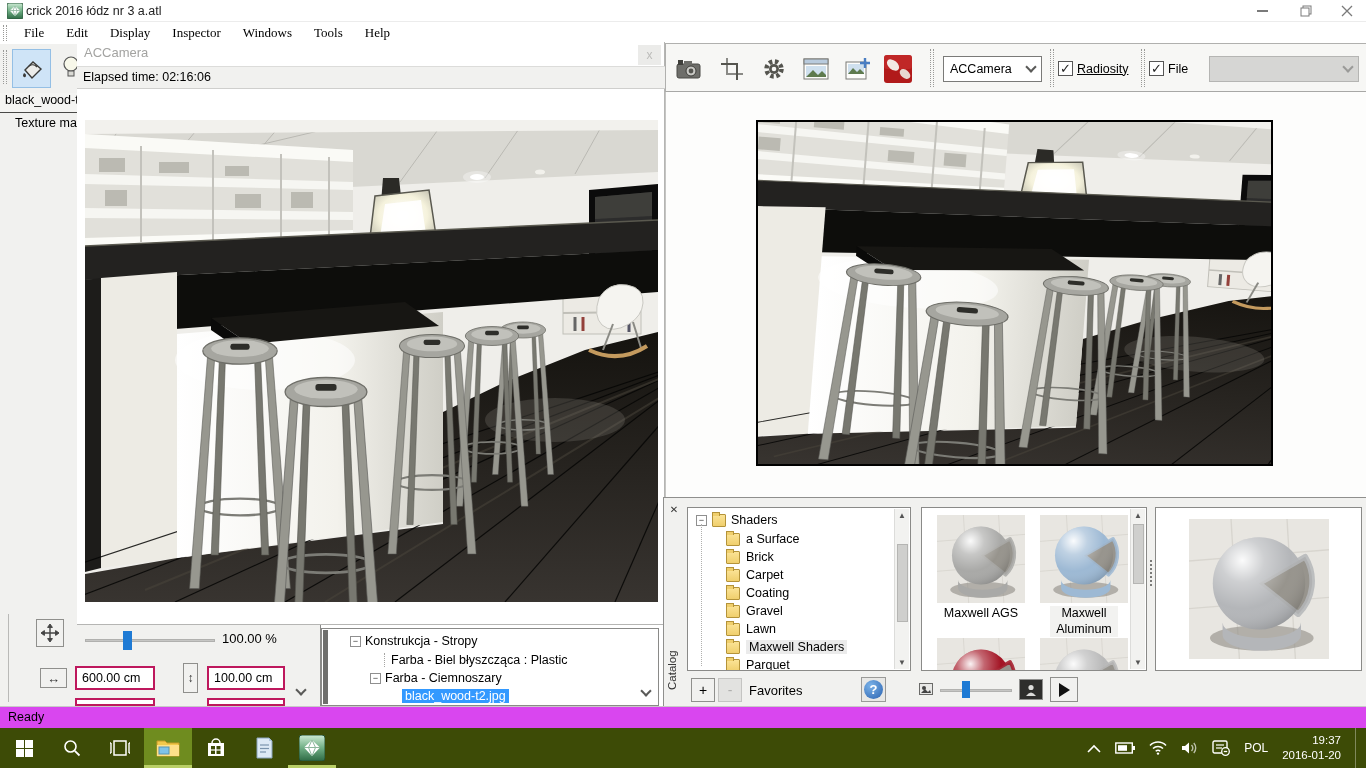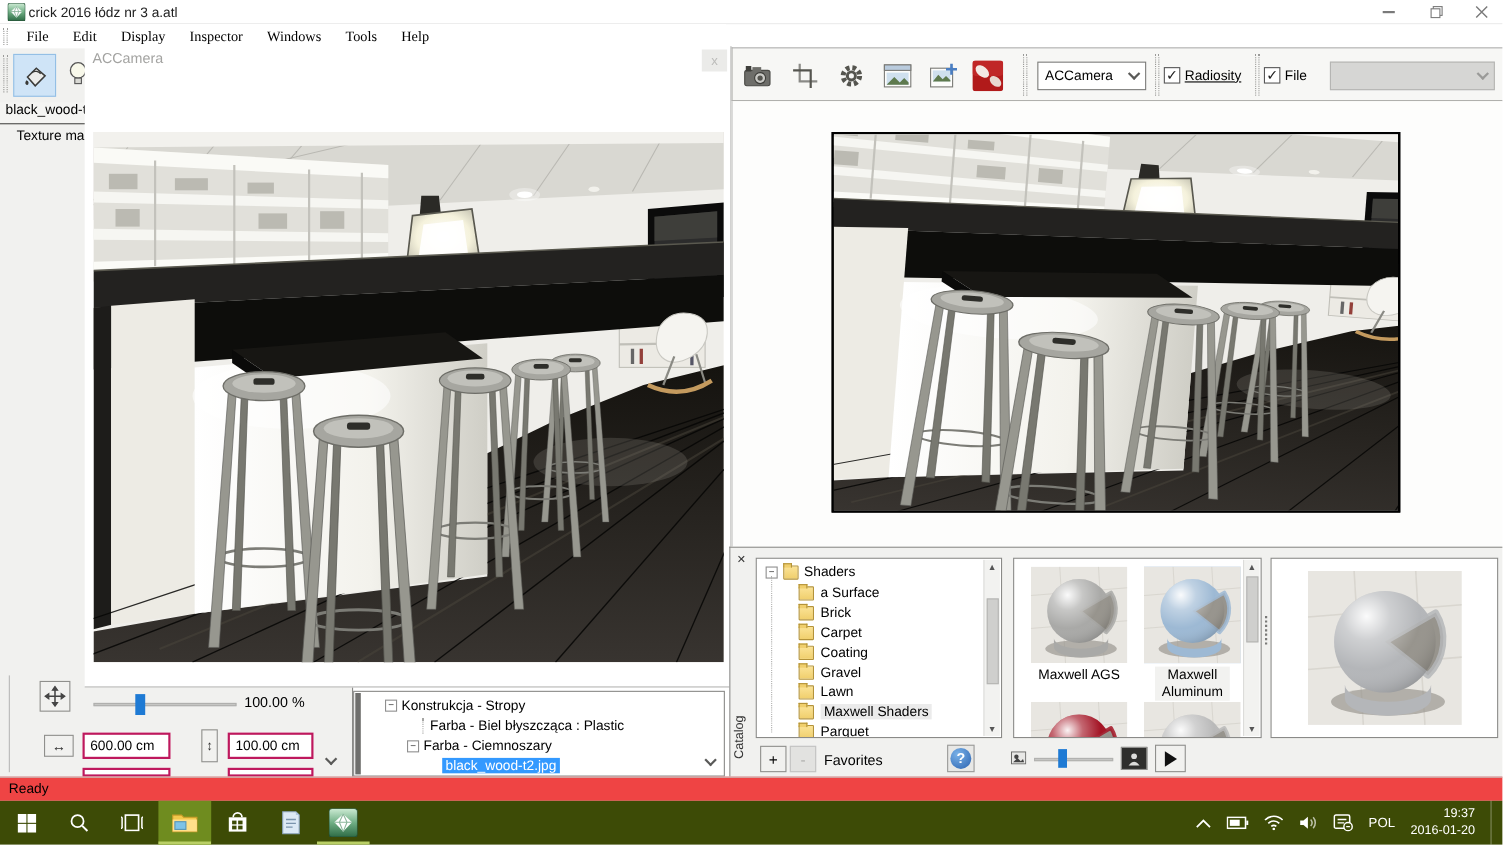--- a/index.html
+++ b/index.html
@@ -281,20 +281,23 @@
   </div>
   <div class="abs treefont" style="left:80px;top:60px;">
     <span style="background:#3399ff;color:#fff;padding:0 3px;">black_wood-t2.jpg</span>
   </div>
   <div class="chevd abs" style="left:320px;top:58px;"></div>
 </div>
 
 <div class="abs" style="left:77px;top:42px;width:588px;height:583px;background:#fff;border-right:1px solid #b5b5b3;border-bottom:1px solid #b5b5b3;">
   <div class="abs" style="left:7px;top:3px;font-size:13px;color:#a3a3a1;">ACCamera</div>
   <div class="abs" style="left:561px;top:3px;width:23px;height:20px;background:#ebebe9;color:#bcbcba;display:flex;align-items:center;justify-content:center;font-size:12px;">x</div>
+  <div class="abs" style="left:0;top:24px;width:588px;height:23px;background:#f1f1ef;border-top:1px solid #dcdcda;border-bottom:1px solid #cfcfcd;">
+    <div style="padding:3px 0 0 6px;font-size:12.5px;">Elapsed time: 02:16:06</div>
+  </div>
   <svg class="abs" style="left:8px;top:78px;" width="573" height="482" viewBox="0 0 573 482" preserveAspectRatio="none">
     <use href="#render-scene" width="573" height="482"></use>
   </svg>
 </div>
 
 <div class="abs" style="left:665px;top:43px;width:701px;height:49px;background:#f7f7f5;border-top:1px solid #b0b0ae;border-bottom:1px solid #a8a8a6;border-left:1px solid #b0b0ae;">
   <svg class="abs" style="left:9px;top:12px" width="28" height="26" viewBox="0 0 28 26">
     <rect x="2" y="8" width="23" height="14" rx="2" fill="#6e6e6a" stroke="#4a4a46"></rect>
     <rect x="9" y="5" width="8" height="4" fill="#6e6e6a"></rect>
     <circle cx="16" cy="15" r="5" fill="#c9c9c5" stroke="#3c3c38"></circle>
@@ -457,21 +460,21 @@
     <svg width="14" height="14" viewBox="0 0 14 14">
         <circle cx="7" cy="4.5" r="2.6" fill="#dcdcda"></circle>
         <path d="M2,13 q5,-7 10,0 z" fill="#dcdcda"></path>
       </svg>
   </div>
   <div class="abs btn3d" style="left:386px;top:179px;width:28px;height:25px;">
     <span style="width:0;height:0;border-left:11px solid #111;border-top:7px solid transparent;border-bottom:7px solid transparent;"></span>
   </div>
 </div>
 
-<div class="abs" style="left:0;top:706px;width:1366px;height:22px;background:#ef4444;border-top:1px solid #c9c9c7;">
+<div class="abs" style="left:0;top:706px;width:1366px;height:22px;background:#d946ef;border-top:1px solid #c9c9c7;">
   <div style="padding:3px 0 0 8px;font-size:12.5px;">Ready</div>
 </div>
 
 <div class="abs" style="left:0;top:728px;width:1366px;height:40px;background:#3d4b06;display:flex;">
   <div class="tb-cell">
     <svg width="17" height="17" viewBox="0 0 17 17" fill="#fff">
         <rect width="8" height="8"></rect>
         <rect x="9" width="8" height="8"></rect>
         <rect y="9" width="8" height="8"></rect>
         <rect x="9" y="9" width="8" height="8"></rect>

